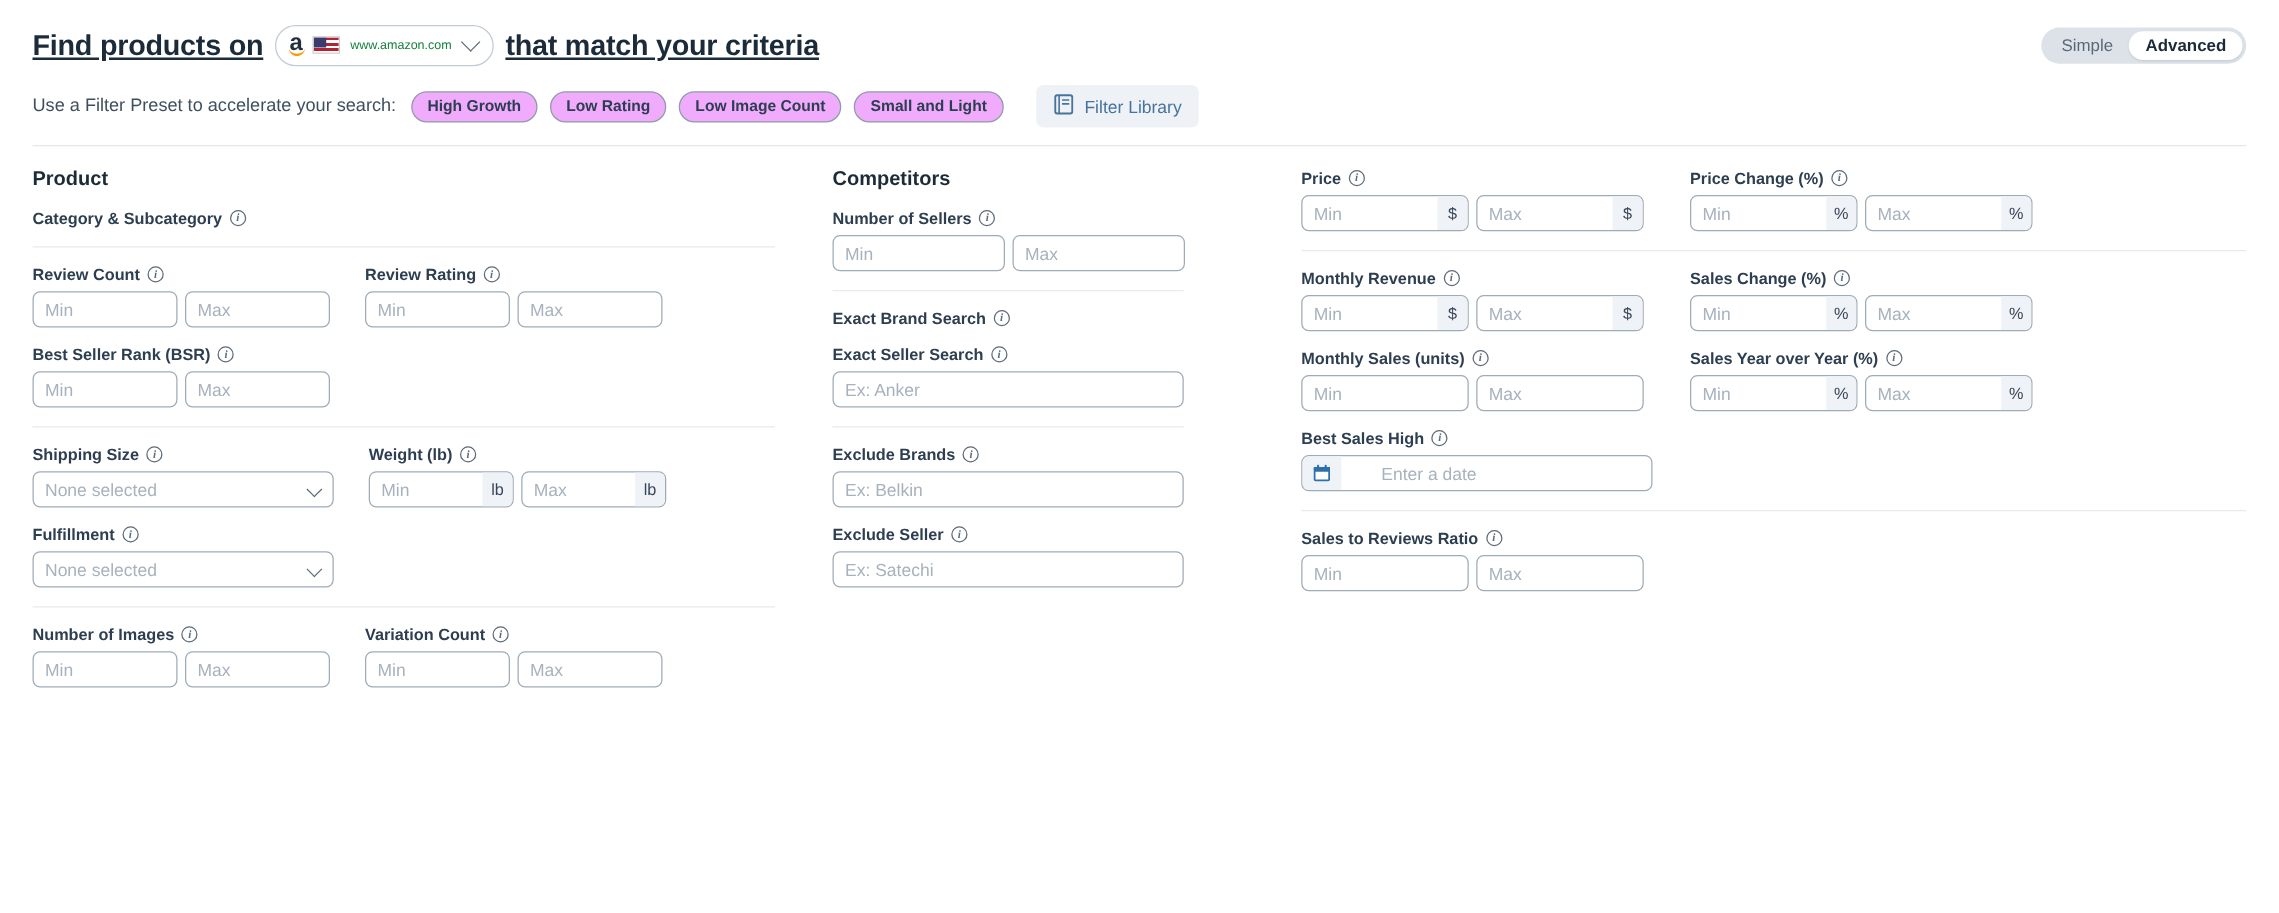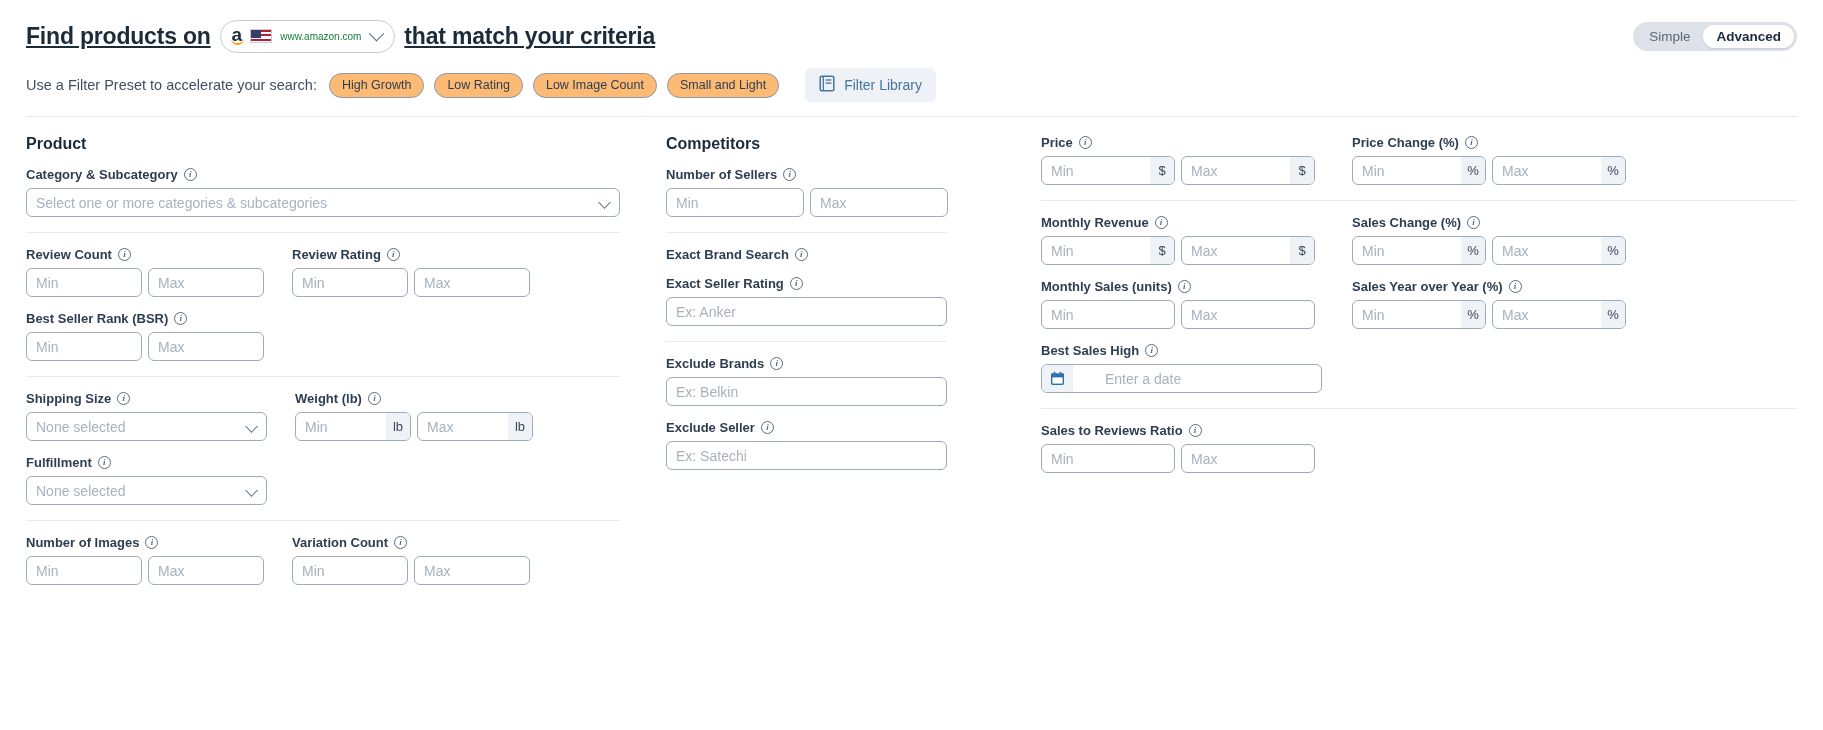--- a/index.html
+++ b/index.html
@@ -139,24 +139,24 @@
   }
   .preset-lead {
     font-size: 14.5px;
     color: #3f4f60;
     margin-right: 2px;
   }
   .chip {
     border: 1px solid #8d9aa8;
     border-radius: 14px;
     font-size: 12.5px;
-    font-weight: normal;
+    font-weight: bold;
     color: #2d3e50;
     padding: 4px 12px;
-    background: #fdba74;
+    background: #f0abfc;
     cursor: pointer;
     white-space: nowrap;
     line-height: 15px;
   }
   .lib-btn {
     display: inline-flex;
     align-items: center;
     gap: 9px;
     background: #eef1f6;
     border: none;
@@ -354,24 +354,20 @@
   <div class="columns">
 
     <div class="col-product">
       <div class="col-title">Product</div>
 
       <div class="field">
         <div class="field-label">
           <span>Category &amp; Subcategory</span>
           <span class="info-i">i</span>
         </div>
-        <div class="selbox w-full-cat">
-          <div class="inp fake-inp">Select one or more categories &amp; subcategories</div>
-          <span class="chev-sm"></span>
-        </div>
       </div>
 
       <div class="divider wide"></div>
 
       <div class="row">
         <div class="field">
           <div class="field-label">
             <span>Review Count</span>
             <span class="info-i">i</span>
           </div>
@@ -489,21 +485,21 @@
 
       <div class="field">
         <div class="field-label">
           <span>Exact Brand Search</span>
           <span class="info-i">i</span>
         </div>
       </div>
 
       <div class="field mt14">
         <div class="field-label">
-          <span>Exact Seller Rating</span>
+          <span>Exact Seller Search</span>
           <span class="info-i">i</span>
         </div>
         <input class="inp w-comp-full" placeholder="Ex: Anker" style="">
       </div>
 
       <div class="divider comp"></div>
 
       <div class="field">
         <div class="field-label">
           <span>Exclude Brands</span>

